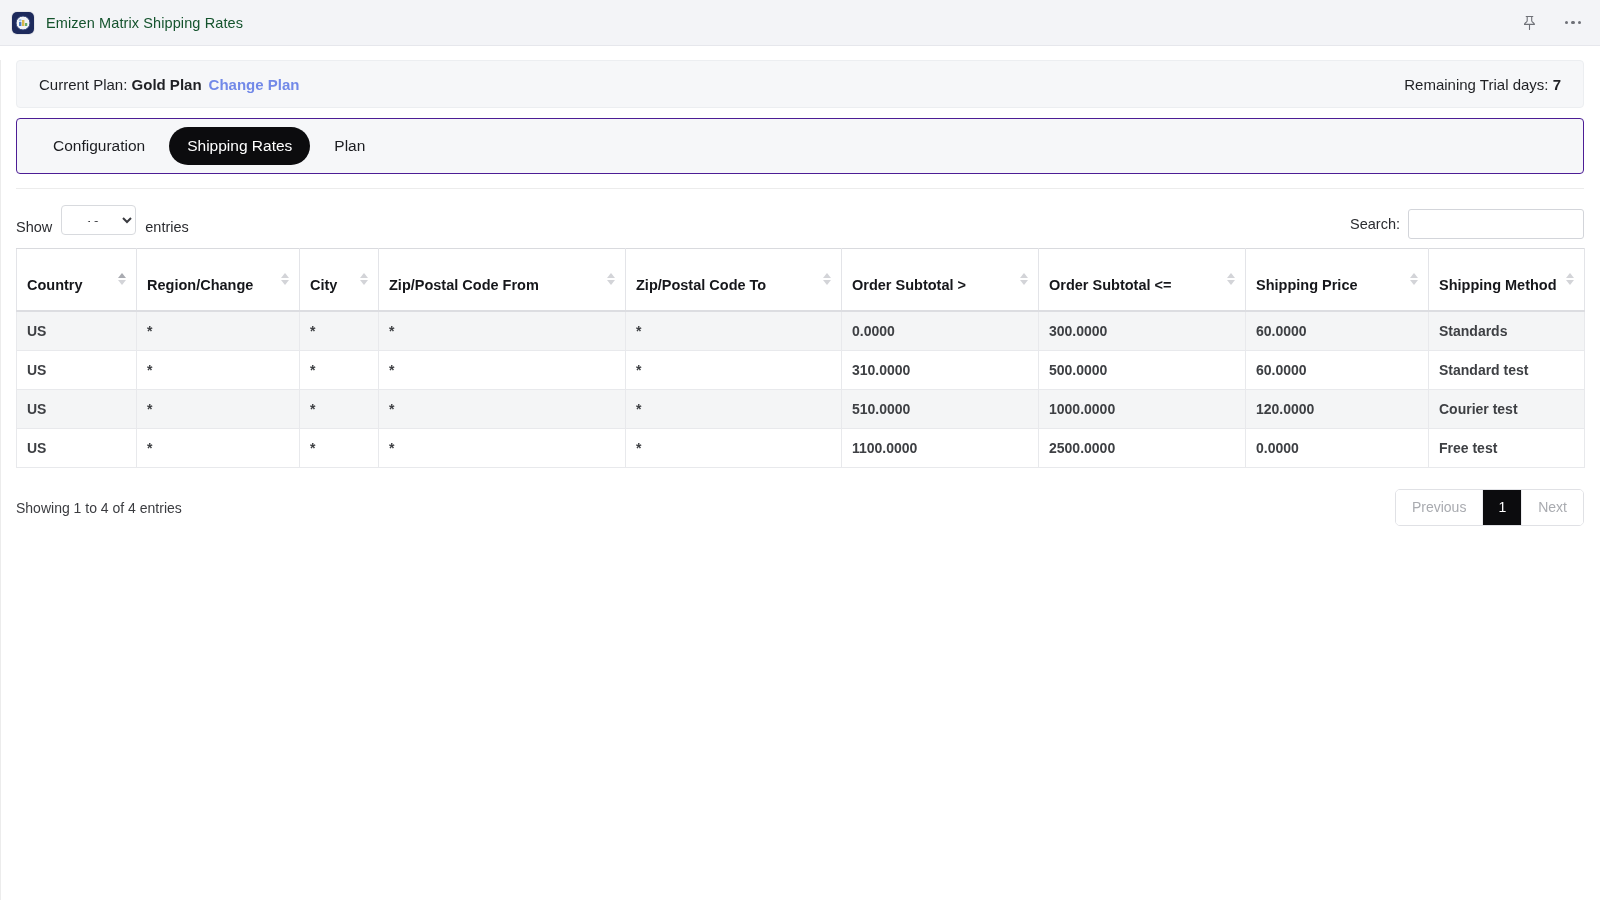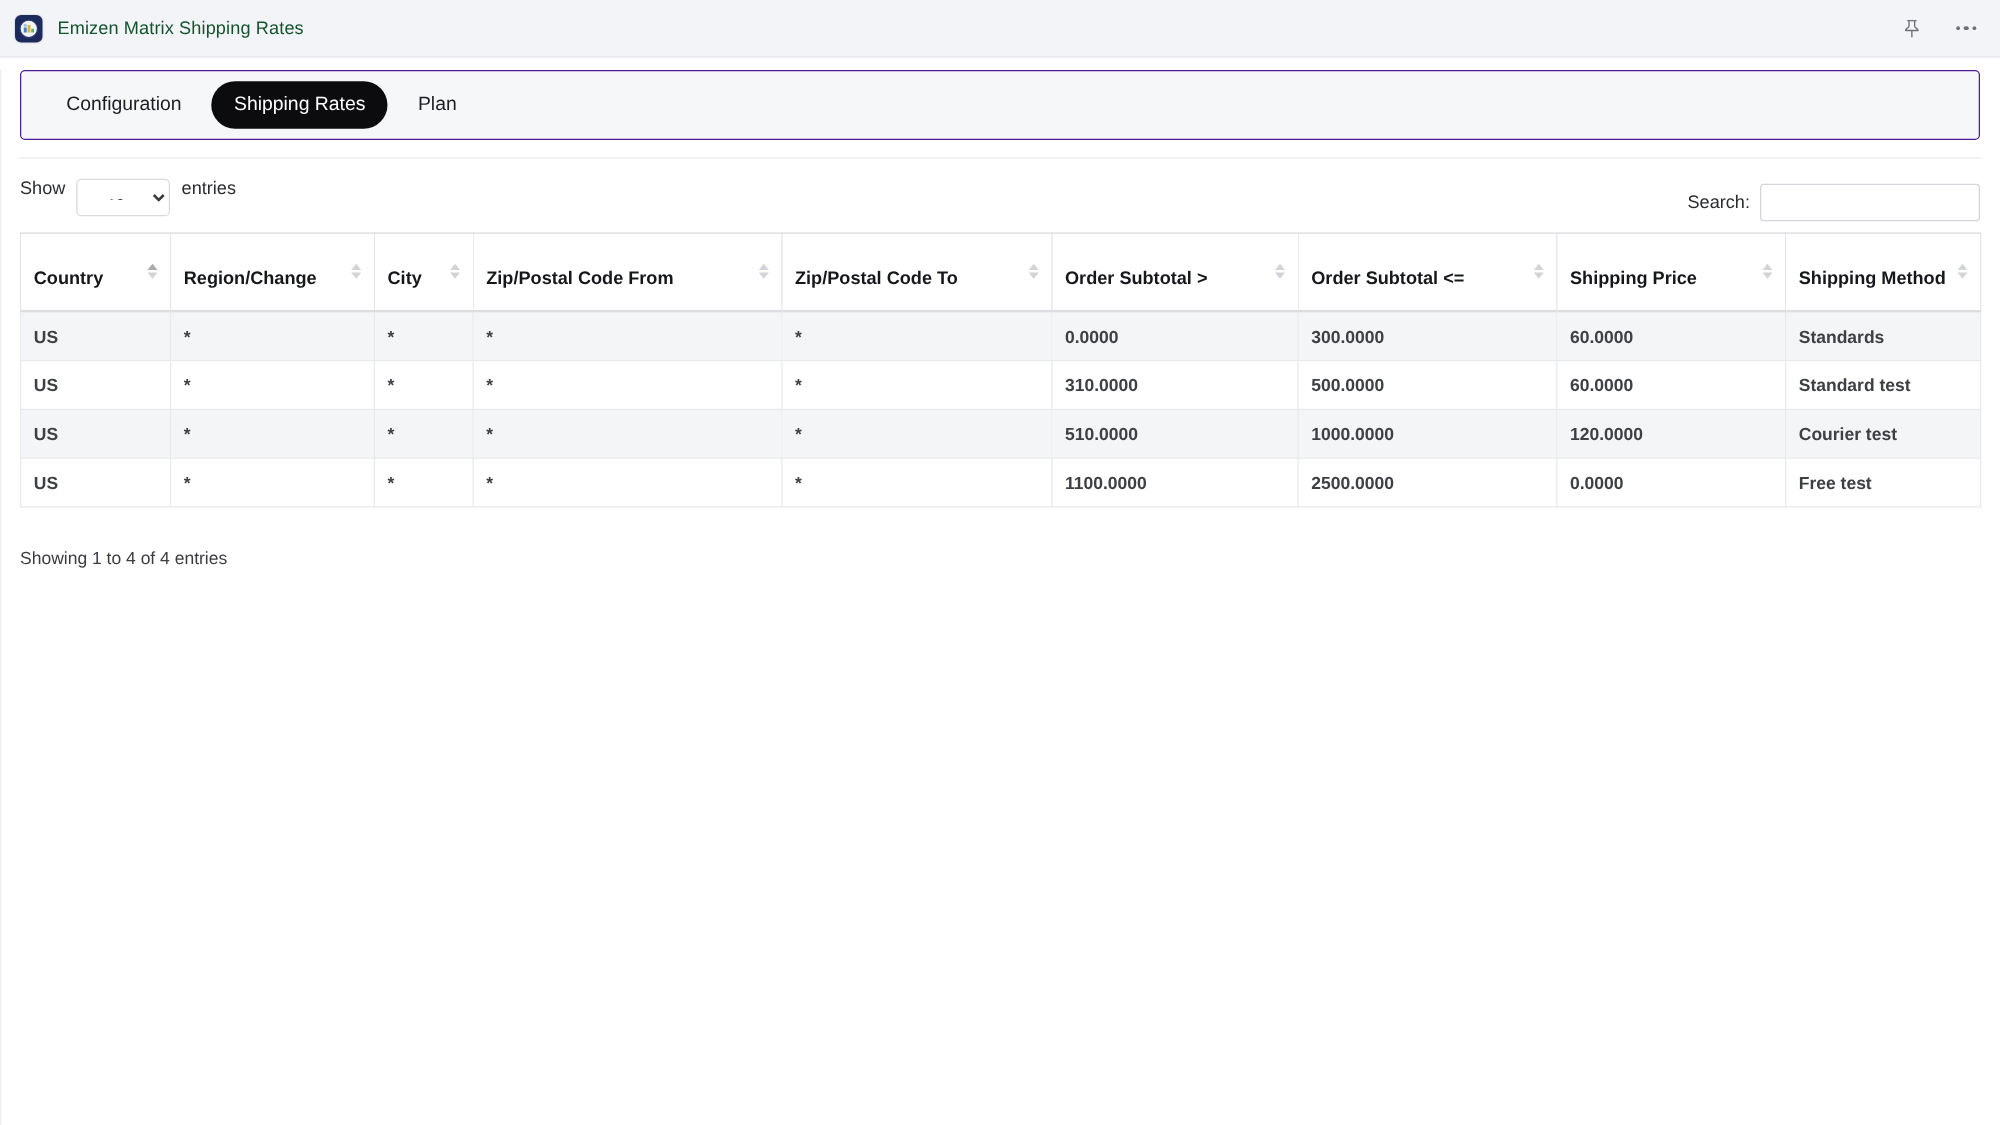--- a/index.html
+++ b/index.html
@@ -113,21 +113,21 @@
     margin: 14px 0 0 0;
   }
 
   
   .dt-controls {
     display: flex;
     align-items: center;
     margin-top: 14px;
     height: 34px;
   }
-  .dt-length { display: flex; align-items: flex-start; gap: 9px; font-size: 14.5px; color: #2b2c30; }
+  .dt-length { display: flex; align-items: flex-end; gap: 9px; font-size: 14.5px; color: #2b2c30; }
   .dt-select {
     width: 75px; height: 30px;
     border: 1px solid #d8dade;
     border-radius: 4px;
     background: #ffffff;
     font-size: 12.5px;
     color: #3a3b40;
     padding: 12px 6px;
     font-family: "Liberation Sans", sans-serif;
     text-align: center;
@@ -271,20 +271,29 @@
           <i></i>
           <i></i>
         </span>
     </span>
   </div>
 </div>
 
 <div class="page">
   <div class="left-edge"></div>
 
+  <div class="plan-bar">
+    <span>Current Plan:</span>&nbsp;
+    <span class="plan-strong">Gold Plan</span>
+    <a class="plan-link" href="#">Change Plan</a>
+    <span class="trial">
+      <span>Remaining Trial days:</span>
+      <b>7</b>
+    </span>
+  </div>
 
   <div class="tabbar">
     <div class="tab">Configuration</div>
     <div class="tab active">Shipping Rates</div>
     <div class="tab">Plan</div>
   </div>
 
   <hr class="hr">
 
   <div class="dt-controls">
@@ -421,15 +430,20 @@
           <td>1100.0000</td>
           <td>2500.0000</td>
           <td>0.0000</td>
           <td>Free test</td>
         </tr>
       </tbody>
   </table>
 
   <div class="dt-footer">
     <div class="dt-info">Showing 1 to 4 of 4 entries</div>
+    <div class="pager">
+      <div class="pg disabled">Previous</div>
+      <div class="pg current">1</div>
+      <div class="pg disabled">Next</div>
+    </div>
   </div>
 
 </div>
 
 </body></html>

